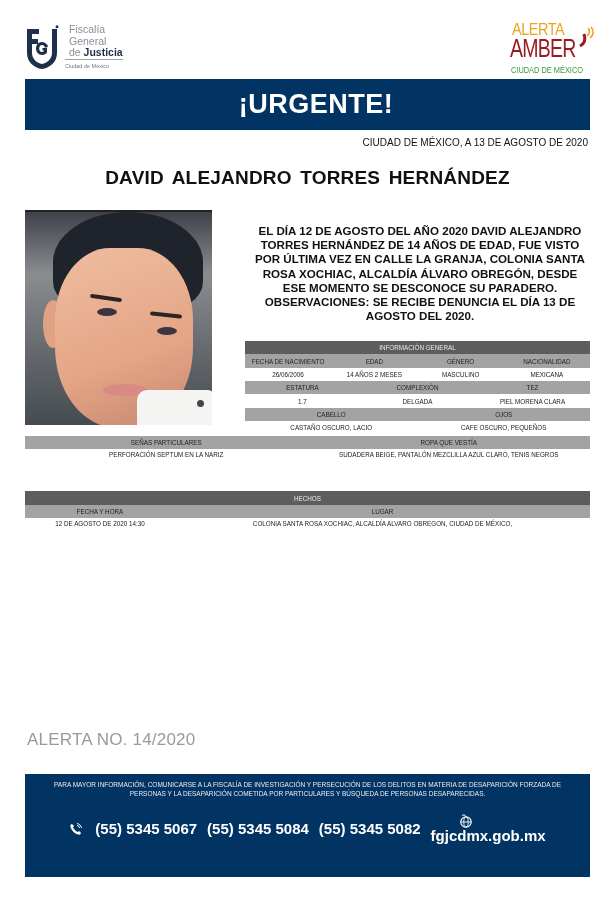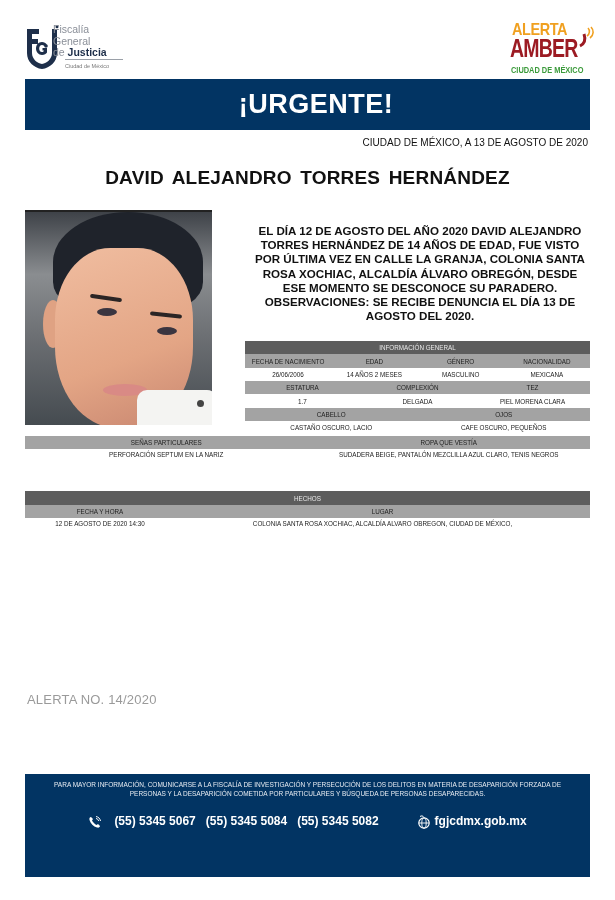--- a/index.html
+++ b/index.html
@@ -2,26 +2,26 @@
 <html><head>
   <meta charset="utf-8">
   <style>
     * { box-sizing: border-box; margin: 0; padding: 0; }
     html, body { width: 615px; height: 900px; background: #ffffff; overflow: hidden; }
     body { position: relative; font-family: "Liberation Sans", sans-serif; color: #111; }
 
     
     .fgj-logo { position: absolute; left: 25px; top: 22px; width: 130px; height: 55px; }
     .fgj-mark { position: absolute; left: 0; top: 3px; width: 34px; height: 44px; }
-    .fgj-text { position: absolute; left: 28px; top: 2px; font-size: 10.5px; line-height: 11.5px; color: #8a8f98; }
+    .fgj-text { position: absolute; left: 44px; top: 2px; font-size: 10.5px; line-height: 11.5px; color: #8a8f98; }
     .fgj-text .bold { color: #1e2f4a; font-weight: bold; margin-top: 12px; }
     .fgj-rule { position: absolute; left: 40px; top: 37px; width: 58px; height: 1px; background: #9aa0a8; }
     .fgj-sub { position: absolute; left: 40px; top: 41px; font-size: 5.5px; color: #777; }
 
-    .amber-logo { position: absolute; left: 510px; top: 20px; width: 85px; height: 58px; font-family: "Liberation Sans", sans-serif; font-weight: bold; text-align: right; }
+    .amber-logo { position: absolute; left: 510px; top: 20px; width: 85px; height: 58px; font-family: "Liberation Sans", sans-serif; font-weight: normal; text-align: right; }
     .amber-alerta { position: absolute; left: 2px; top: 0; font-size: 17px; color: #f0a020; letter-spacing: -0.5px; transform: scaleX(0.85); transform-origin: left; }
     .amber-amber { position: absolute; left: 0; top: 14px; font-size: 25px; color: #9c1b23; letter-spacing: -1px; transform: scaleX(0.78); transform-origin: left; }
     .amber-cdmx { position: absolute; left: 1px; top: 44px; font-size: 9.5px; color: #3a9a3a; white-space: nowrap; transform: scaleX(0.78); transform-origin: left; }
     .amber-horn { position: absolute; left: 68px; top: 6px; width: 18px; height: 22px; }
 
     
     .banner { position: absolute; left: 25px; top: 79px; width: 565px; height: 51px; background: #023463; display: flex; align-items: center; justify-content: center; padding-left: 17px; }
     .banner-title { color: #ffffff; font-weight: bold; font-size: 27px; letter-spacing: 0.5px; }
 
     .date-line { position: absolute; right: 27px; top: 137px; font-size: 10px; color: #111; }
@@ -49,24 +49,24 @@
     .description { position: absolute; left: 250px; top: 224px; width: 340px; text-align: center; font-weight: bold; font-size: 11.6px; line-height: 14.2px; color: #111; }
 
     
     .row { position: absolute; display: flex; align-items: center; font-size: 6.3px; color: #222; }
     .row > div { flex: 1; text-align: center; white-space: nowrap; }
     .row.hdr-dark { background: #5d5d5d; color: #e8e8e8; }
     .row.hdr-mid { background: #a3a3a3; color: #222; }
     .row.val { background: #ffffff; color: #222; }
 
     
-    .alert-no { position: absolute; left: 27px; top: 692px; font-size: 13px; color: #9a9a9a; letter-spacing: 0.2px; text-align: right; }
+    .alert-no { position: absolute; left: 27px; top: 730px; font-size: 17px; color: #9a9a9a; letter-spacing: 0.2px; text-align: right; }
     .footer { position: absolute; left: 25px; top: 774px; width: 565px; height: 103px; background: #023463; color: #ffffff; }
     .footer-note { position: absolute; left: 0; width: 100%; top: 6px; text-align: center; font-size: 6.5px; line-height: 9px; color: #e8ecf2; padding: 0 20px; }
-    .footer-contacts { position: absolute; left: 0; width: 100%; top: 40px; text-align: center; font-weight: bold; font-size: 12px; line-height: 15px; color: #fff; }
+    .footer-contacts { position: absolute; left: 0; width: 100%; top: 40px; text-align: center; font-weight: bold; font-size: 15px; line-height: 15px; color: #fff; }
     .contact-line { display: flex; justify-content: center; align-items: center; gap: 10px; }
     .icon { display: inline-block; vertical-align: middle; }
     .phone-icon { width: 14px; height: 14px; margin-right: 2px; }
     .web-icon { width: 14px; height: 14px; margin-left: 28px; margin-right: 4px; }
   </style>
 </head>
 <body>
 
 <div class="fgj-logo">
   <svg class="fgj-mark" viewBox="0 0 34 44">
@@ -182,21 +182,21 @@
   <div class="footer-contacts">
     <div class="contact-line">
       <svg class="icon phone-icon" viewBox="0 0 14 14">
         <path d="M3 2 C2 2 1 3 1.5 5 C2.5 8.5 5.5 11.5 9 12.5 C11 13 12 12 12 11 L10 9 L8.5 10 C7 9.3 4.7 7 4 5.5 L5 4 Z" fill="#ffffff"></path>
         <path d="M8 1.5 C10.5 2 12 3.5 12.5 6" stroke="#ffffff" stroke-width="1" fill="none"></path>
         <path d="M8 3.5 C9.5 3.8 10.3 4.6 10.6 6" stroke="#ffffff" stroke-width="1" fill="none"></path>
       </svg>
       <span>(55) 5345 5067</span>
       <span>(55) 5345 5084</span>
       <span>(55) 5345 5082</span>
-      <span style="display:inline-flex; align-items:center;">
+      <span style="display:inline-flex; align-items:flex-start;flex-direction:column;">
         <svg class="icon web-icon" viewBox="0 0 14 14">
           <circle cx="7" cy="8" r="5.2" fill="none" stroke="#ffffff" stroke-width="1.2"></circle>
           <ellipse cx="7" cy="8" rx="2.2" ry="5.2" fill="none" stroke="#ffffff" stroke-width="0.9"></ellipse>
           <line x1="1.8" y1="8" x2="12.2" y2="8" stroke="#ffffff" stroke-width="0.9"></line>
           <path d="M3 1.5 C4.5 0.5 6 0.8 6.5 2" stroke="#ffffff" stroke-width="1" fill="none"></path>
         </svg>
         <span>fgjcdmx.gob.mx</span>
       </span>
     </div>
   </div>

